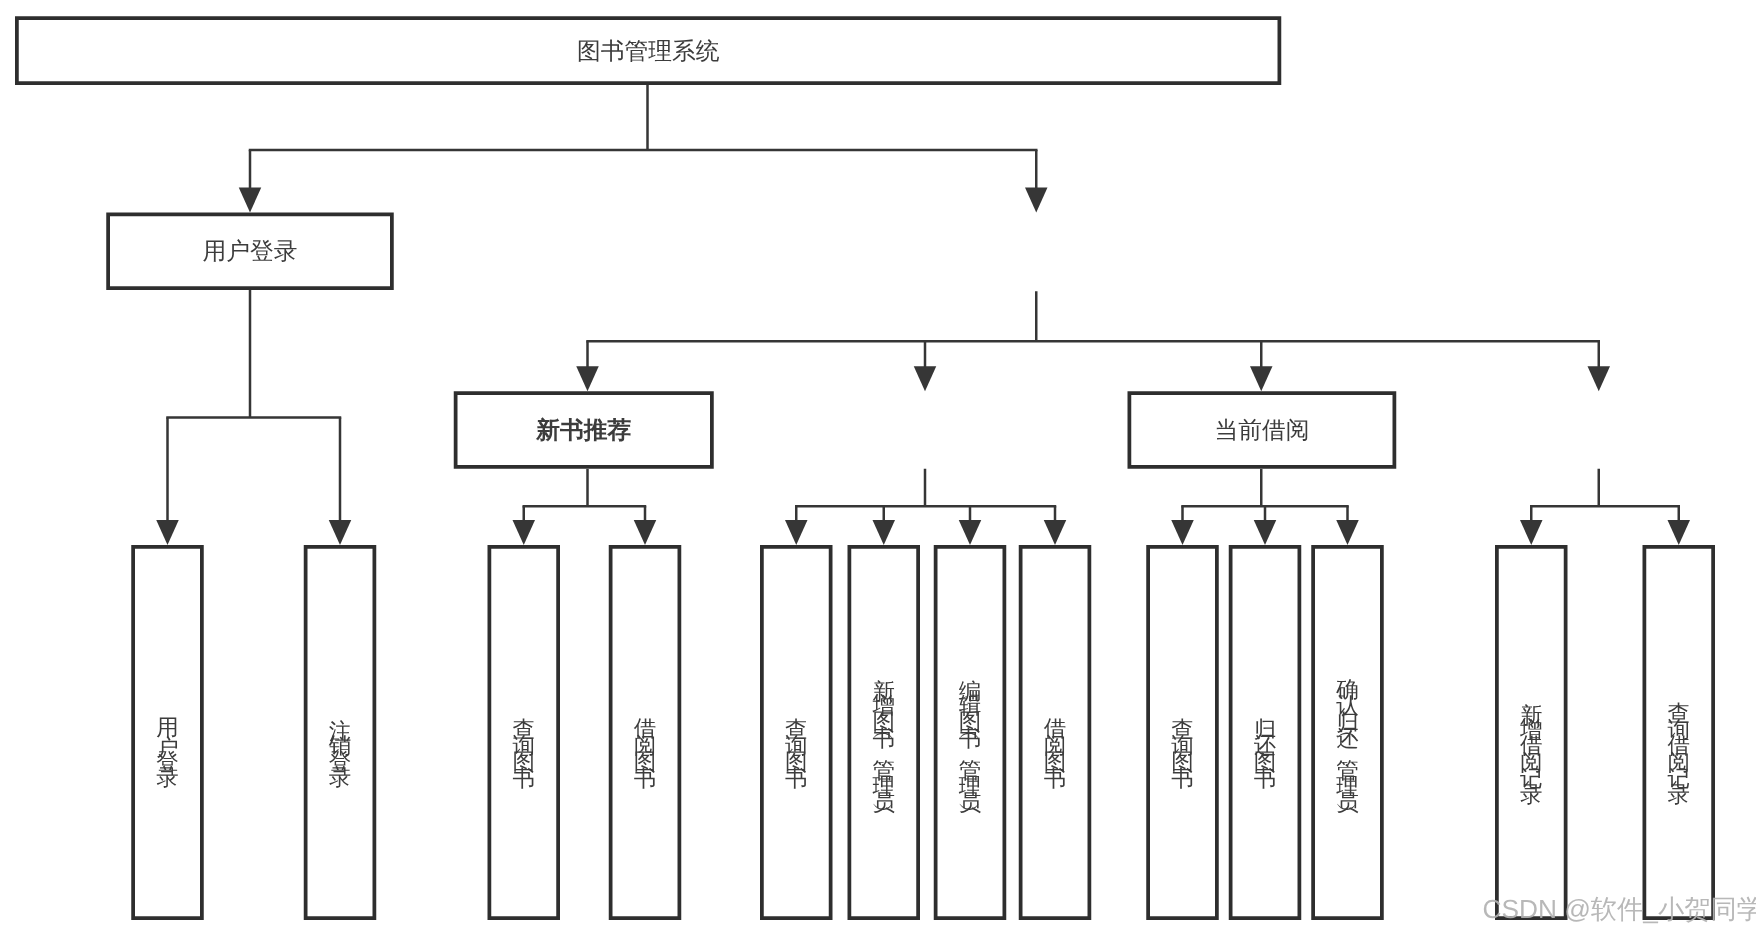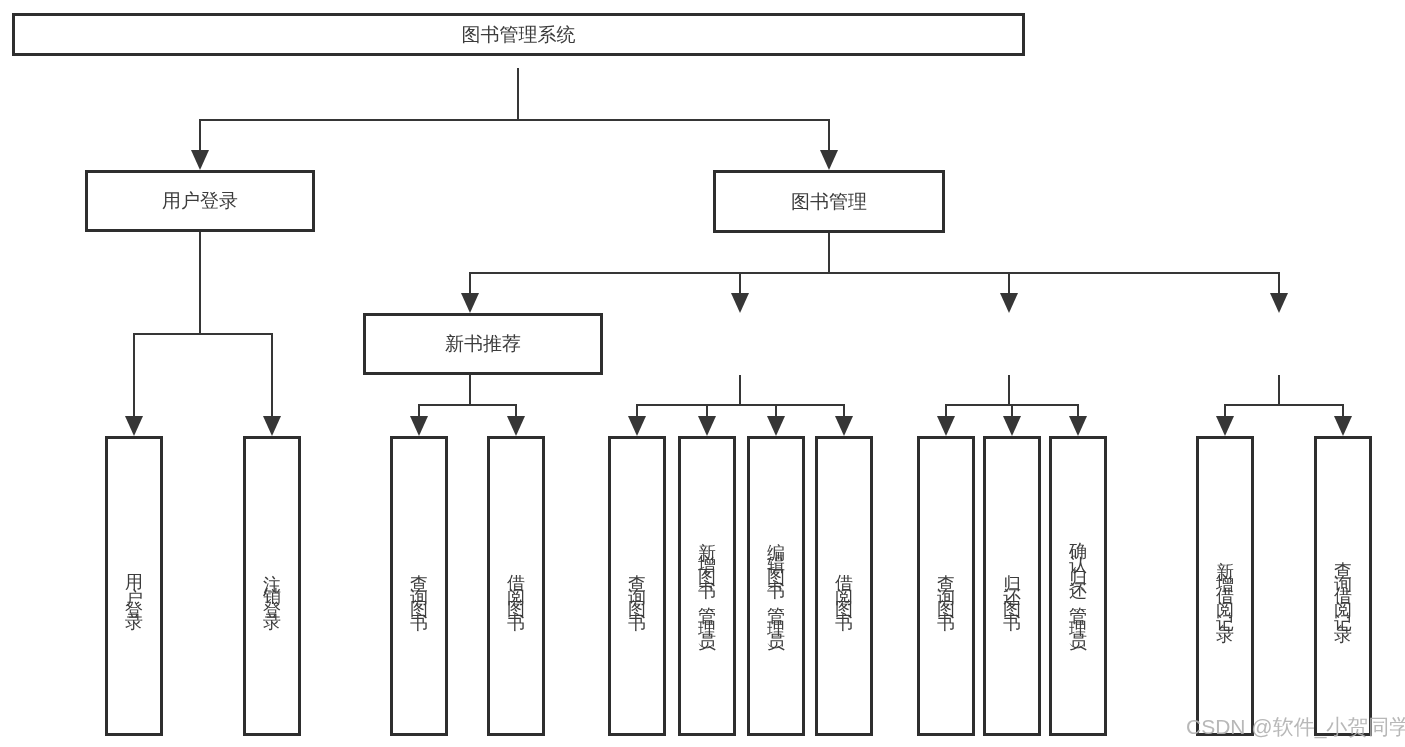--- a/index.html
+++ b/index.html
@@ -66,33 +66,33 @@
     color: rgba(178,178,178,0.92);
     z-index: 5;
     white-space: nowrap;
   }
 </style>
 </head>
 <body>
 
 <div class="canvas">
 
-  <div class="node" style="left:12px; top:13px; width:1013px; height:43px;">
+  <div class="node" style="left:12px; top:13px; width:1013px; height:55px;">
     <span>图书管理系统</span>
   </div>
 
   <div class="node" style="left:85px; top:170px; width:230px; height:62px;">
     <span>用户登录</span>
   </div>
-  <div class="node" style="left:713px; top:170px; width:232px; height:63px;">
-    <span>图书管理</span>
+
+  <div class="node" style="left:363px; top:313px; width:208px; height:62px;font-weight:bold;">
+    <span>新书推荐</span>
   </div>
-
-  <div class="node" style="left:363px; top:313px; width:240px; height:62px;">
-    <span>新书推荐</span>
+  <div class="node" style="left:902px; top:313px; width:215px; height:62px;">
+    <span>当前借阅</span>
   </div>
 
   <div class="leaf" style="left:105px;">
       <span class="vtext">用户登录</span>
     </div>
   <div class="leaf" style="left:243px;">
       <span class="vtext">注销登录</span>
     </div>
   <div class="leaf" style="left:390px;">
       <span class="vtext">查询图书</span>

